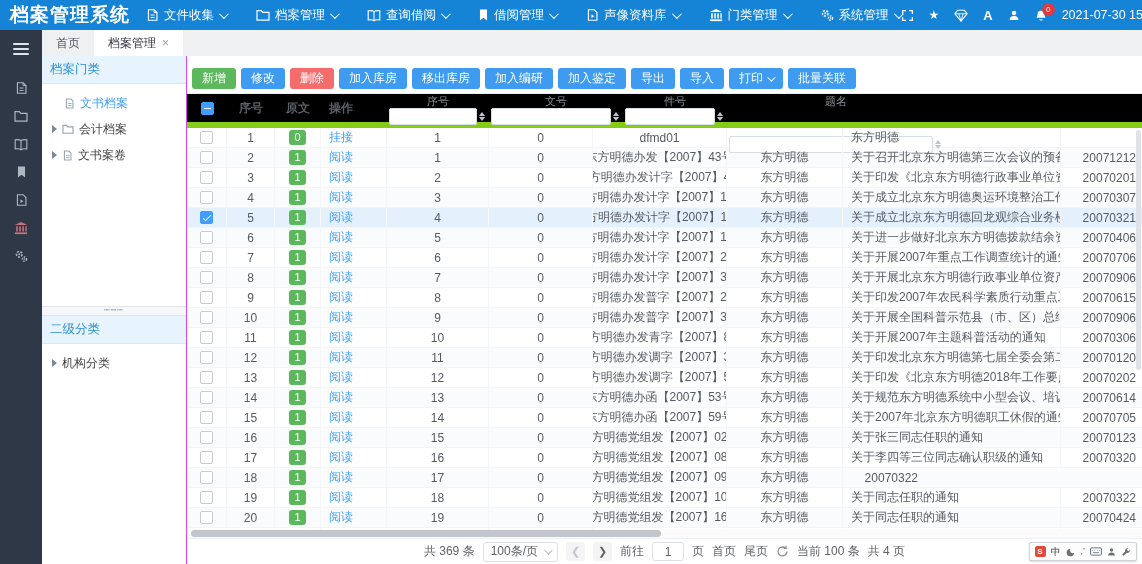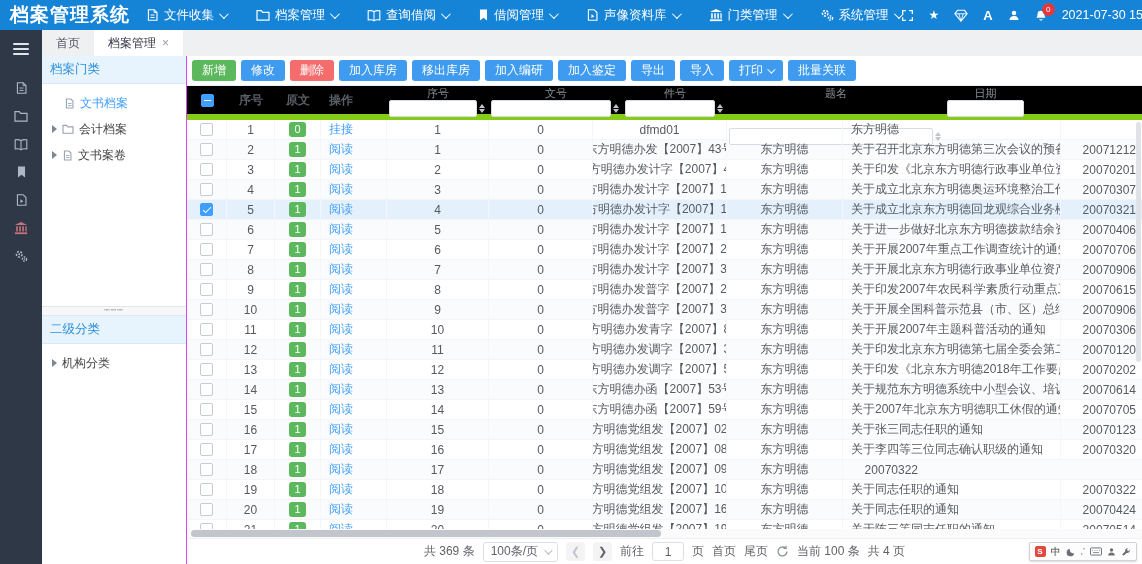--- a/index.html
+++ b/index.html
@@ -48,21 +48,21 @@
   .titem.noarrow { padding-left:22px; }
   .titem.sel .tlabel { color:#409eff; }
   .tarrow { width:0; height:0; border-left:5px solid #7a8796; border-top:4px solid transparent; border-bottom:4px solid transparent; flex:none; }
   .ticon { color:#98a4b0; display:flex; flex:none; }
   .splitter { height:10px; background:#f6f7f8; border-top:1px solid #e4e7ea; border-bottom:1px solid #e4e7ea;
     text-align:center; line-height:6px; color:#9aa3ad; font-size:9px; letter-spacing:1px; cursor:row-resize; }
   .p2 { flex:1; overflow:hidden; }
 
   
   .mpanel { flex:1; min-width:0; display:flex; flex-direction:column; position:relative; background:#fff; }
-  .toolbar { padding:4px 0 4px 5px; display:flex; gap:5px; flex:none; align-items:center; }
+  .toolbar { padding:12px 0 4px 5px; display:flex; gap:5px; flex:none; align-items:center; }
   .btn { height:21px; line-height:21px; padding:0 10px; border:none; border-radius:3px; color:#fff;
     font-size:12px; cursor:pointer; white-space:nowrap; display:inline-flex; align-items:center; gap:4px;
     font-family:inherit; }
   .btn.success { background:#5cb85c; }
   .btn.primary { background:#3e9bef; }
   .btn.danger  { background:#f56c6c; }
   .btn .bchev { width:6px; height:6px; border-right:1.3px solid #fff; border-bottom:1.3px solid #fff;
     transform:rotate(45deg) translateY(-2px); }
 
   
@@ -429,26 +429,20 @@
               <div class="th fc c-tm">
                 <div class="fl">题名</div>
                 <div class="frow">
                   <input class="fin" style="">
                   <span class="sorters">
                     <span class="s-up"></span>
                     <span class="s-dn"></span>
                   </span>
                 </div>
               </div>
-              <div class="th fc c-date">
-                <div class="fl">日期</div>
-                <div class="frow">
-                  <input class="fin" style="">
-                </div>
-              </div>
             </div>
           <div class="tbody" id="tbody">
               <div class="tr">
                 <div class="td c-check">
                   <span class="cbx"></span>
                 </div>
                 <div class="td c-num">
                   <span>1</span>
                 </div>
                 <div class="td c-orig">

